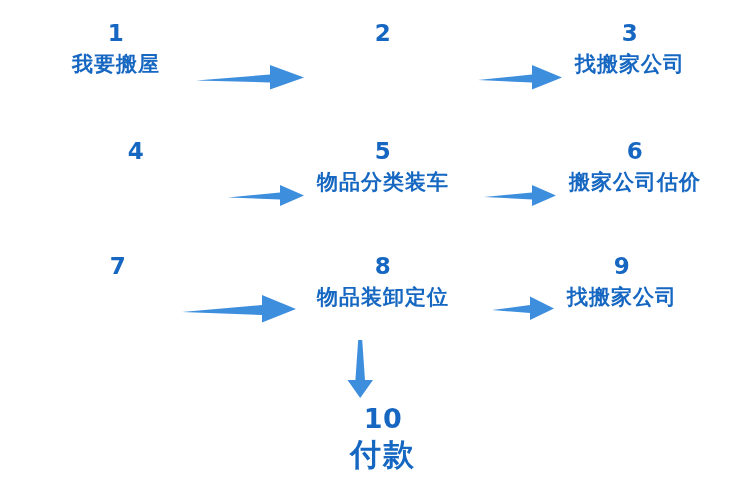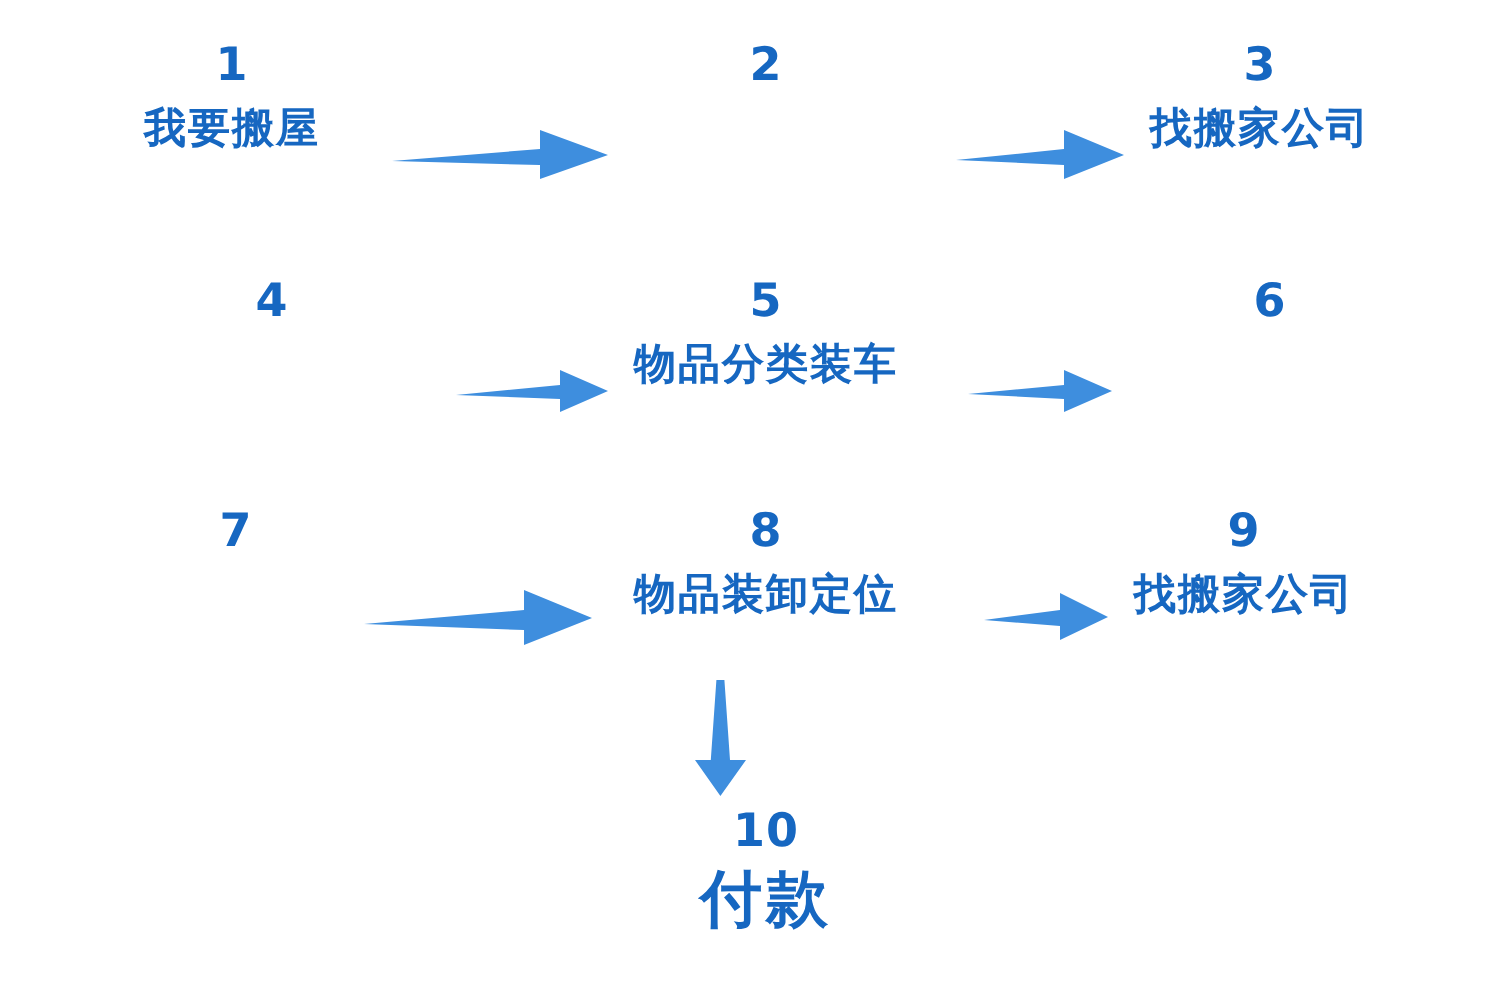--- a/index.html
+++ b/index.html
@@ -34,21 +34,21 @@
     letter-spacing: 0.5px;
   }
   .node-label {
     margin-top: 9px;
     font-size: 21px;
     font-weight: bold;
     color: #1667c1;
     letter-spacing: 1px;
   }
   .node.final .node-number {
-    font-size: 23px;
+    font-size: 27px;
   }
   .node.final .node-label {
     margin-top: 7px;
     font-size: 31px;
     letter-spacing: 2px;
   }
 
   
   .arrow {
     position: absolute;
@@ -105,20 +105,21 @@
   </div>
 
   <div class="arrow" style="left:484px; top:182px;">
     <svg width="72" height="26" viewBox="0 0 72 26">
       <path d="M0,15 L48,10.5 L48,3 L72,13.5 L48,24 L48,17.5 Z" fill="#3e8ede"></path>
     </svg>
   </div>
 
   <div class="node" style="left:555px; top:140px; width:160px;">
     <span class="node-number">6</span>
+    <span class="node-label">搬家公司估价</span>
   </div>
 
   <div class="node" style="left:58px; top:255px; width:120px;">
     <span class="node-number">7</span>
   </div>
 
   <div class="arrow" style="left:182px; top:293px;">
     <svg width="114" height="32" viewBox="0 0 114 32">
       <path d="M0,19 L80,12 L80,2 L114,16 L80,29.5 L80,22 Z" fill="#3e8ede"></path>
     </svg>

